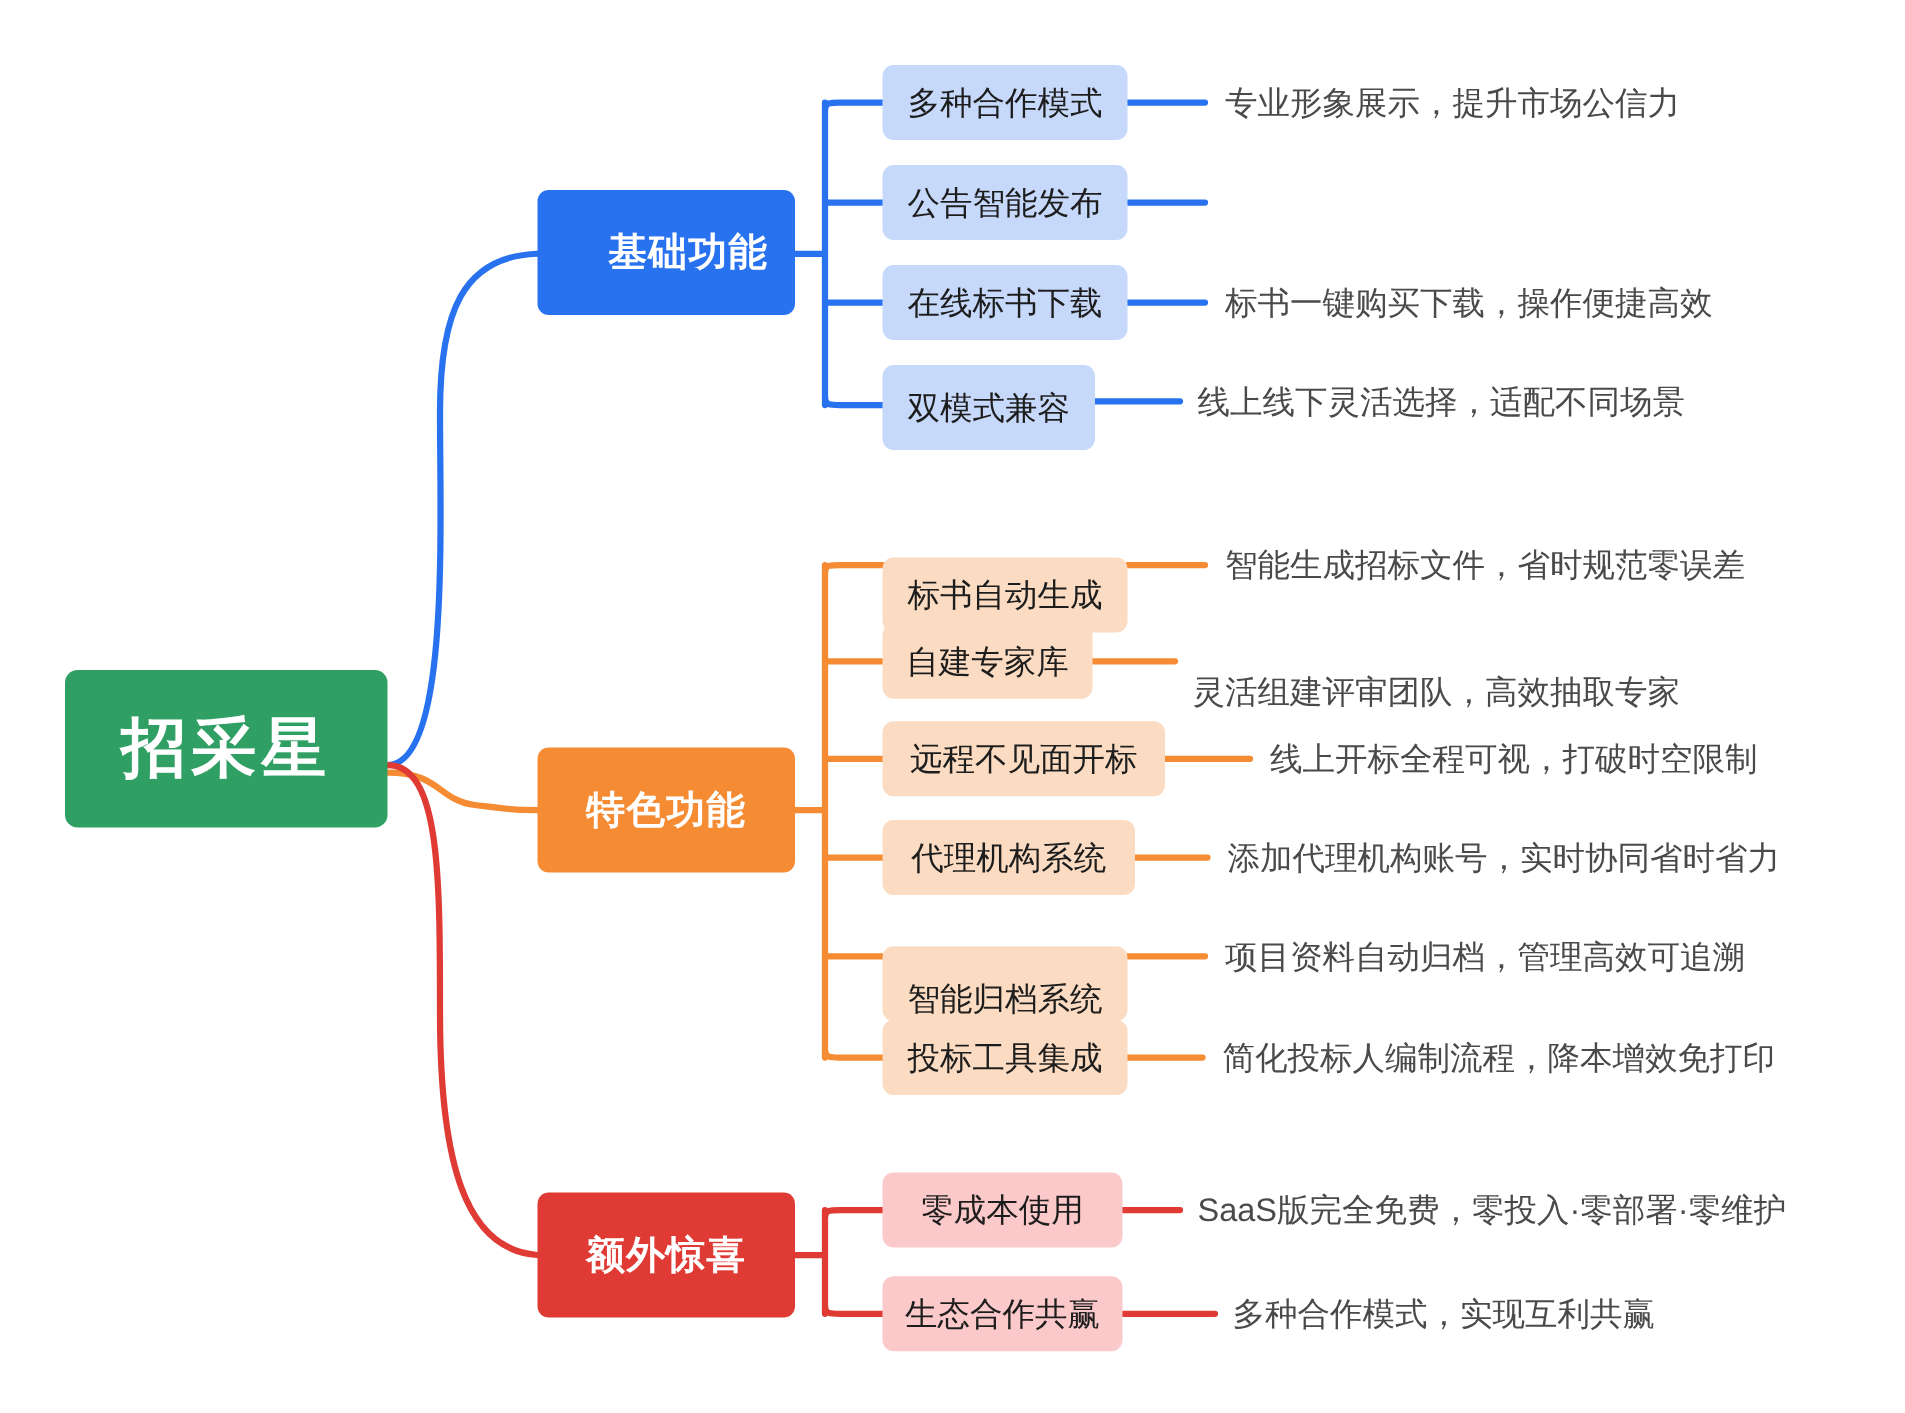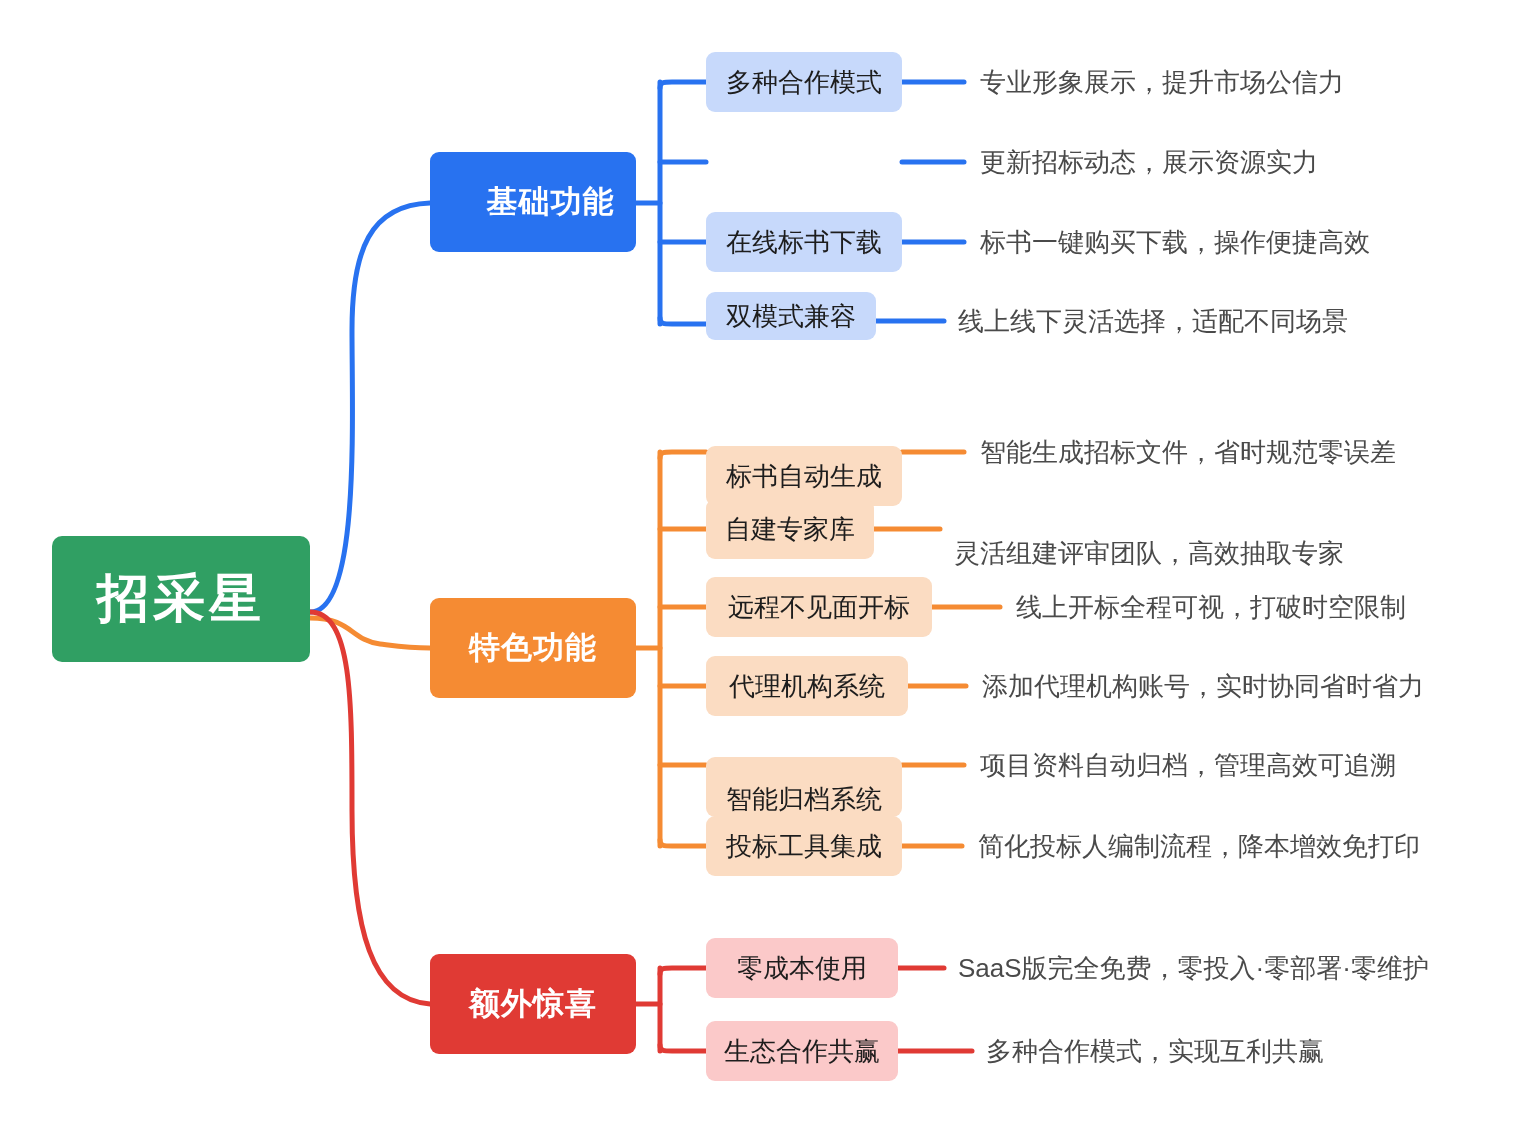--- a/index.html
+++ b/index.html
@@ -126,28 +126,30 @@
 
   <div class="node branch-node branch-blue" style="left:430px; top:152px; width:206px; height:100px;padding-left:35px;">
     <span>基础功能</span>
   </div>
 
   <div class="node leaf-node leaf-blue" style="left:706px; top:52px; width:196px; height:60px;">
     <span>多种合作模式</span>
   </div>
   <div class="desc" style="left:980px; top:65px;">专业形象展示，提升市场公信力</div>
 
-  <div class="desc" style="left:980px; top:145px;">更新招标动态，展示资源实力</div>
+  <div class="node leaf-node leaf-blue" style="left:706px; top:132px; width:196px; height:60px;">
+    <span>公告智能发布</span>
+  </div>
 
   <div class="node leaf-node leaf-blue" style="left:706px; top:212px; width:196px; height:60px;">
     <span>在线标书下载</span>
   </div>
   <div class="desc" style="left:980px; top:225px;">标书一键购买下载，操作便捷高效</div>
 
-  <div class="node leaf-node leaf-blue" style="left:706px; top:292px; width:170px; height:48px;">
+  <div class="node leaf-node leaf-blue" style="left:706px; top:292px; width:170px; height:68px;">
     <span>双模式兼容</span>
   </div>
   <div class="desc" style="left:958px; top:304px;">线上线下灵活选择，适配不同场景</div>
 
   <div class="node branch-node branch-orange" style="left:430px; top:598px; width:206px; height:100px;">
     <span>特色功能</span>
   </div>
 
   <div class="node leaf-node leaf-orange" style="left:706px; top:422px; width:196px; height:60px;margin-top:24px;">
     <span>标书自动生成</span>

